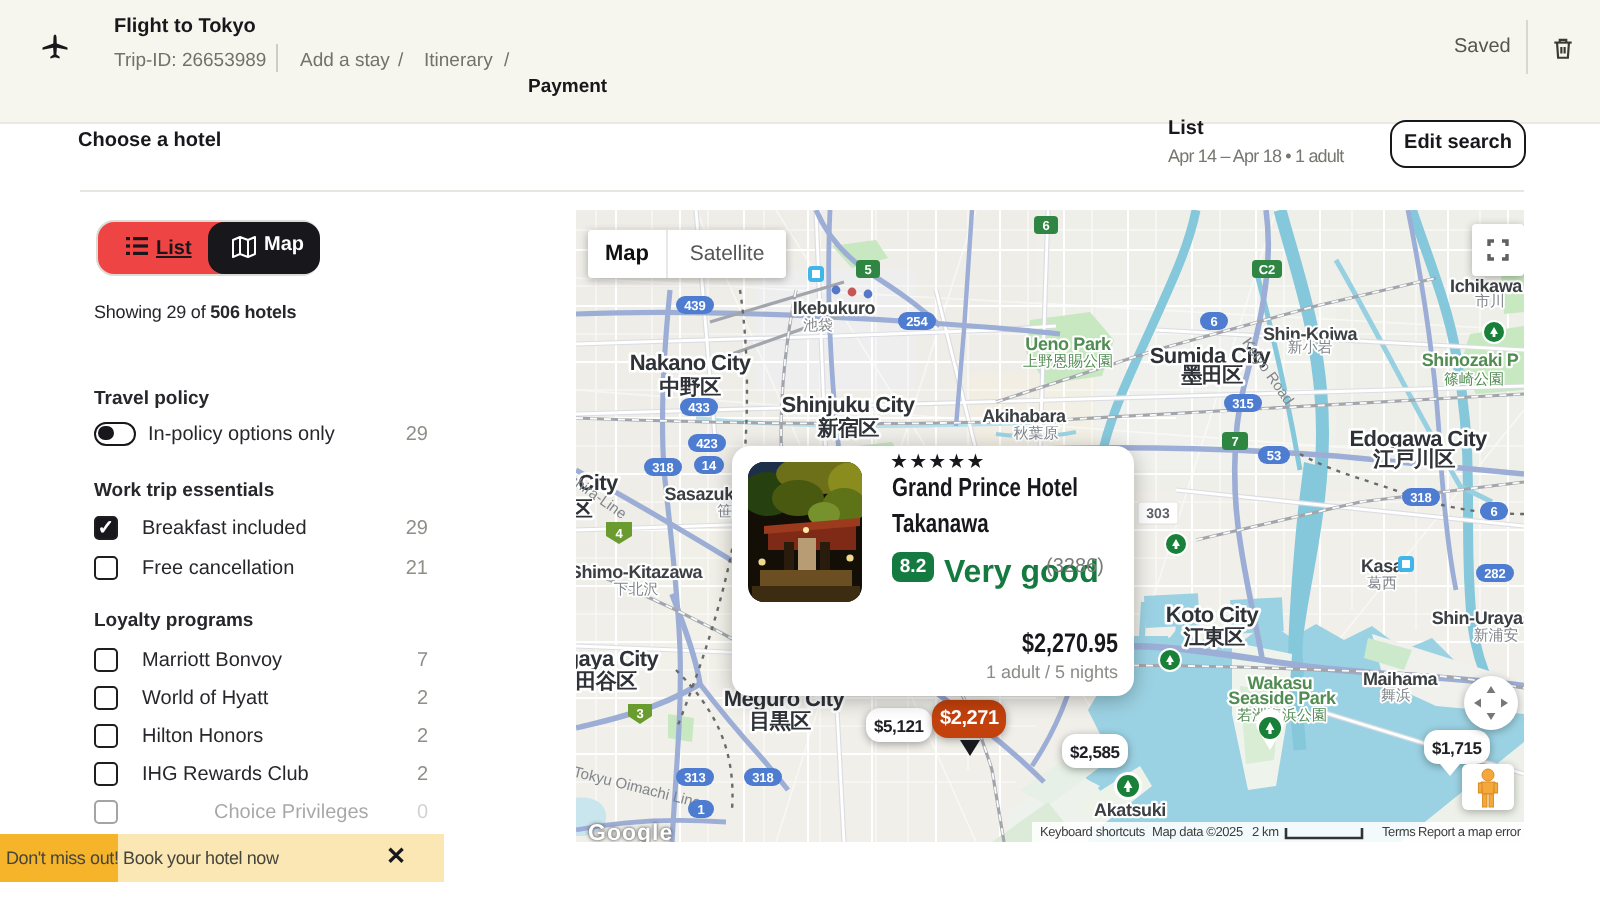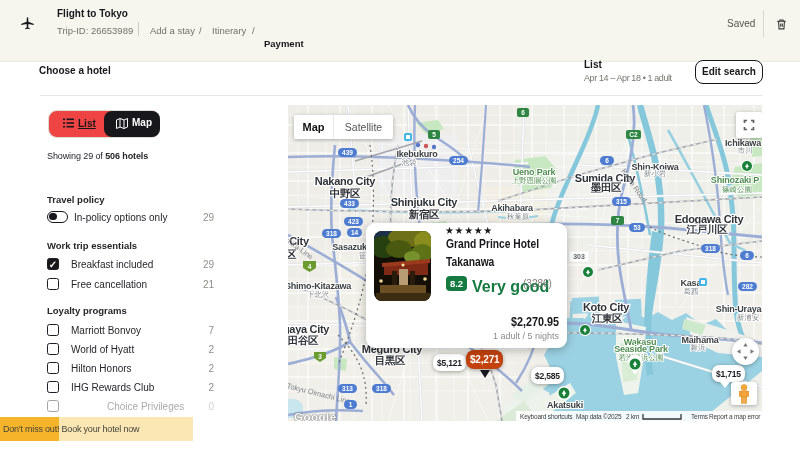--- a/index.html
+++ b/index.html
@@ -33,21 +33,21 @@
   .f-head { position:absolute; left:47px; font-size:9.5px; font-weight:600; color:#26262b; }
   .f-label { position:absolute; font-size:10px; color:#26262b; }
   .f-count { position:absolute; width:24px; text-align:right; font-size:10px; color:#8f8f89; }
   .cb { position:absolute; left:47px; width:12px; height:12px; border:1.5px solid #1d1d22; border-radius:2.5px; background:#fff; }
   .cb.checked { background:#17171c; color:#fff; font-size:10px; font-weight:bold; text-align:center; line-height:12px; }
   #switch { position:absolute; left:47px; top:211px; width:21px; height:12px; border:1.5px solid #17171c;
     border-radius:7px; background:#fff; }
   #switch .knob { position:absolute; left:1px; top:0.8px; width:7.5px; height:7.5px; border-radius:50%; background:#17171c; }
   .dim { opacity:0.4; }
   
-  #banner { position:absolute; left:0; top:417px; width:193px; height:24px; background:#fbe7b4; overflow:hidden; }
+  #banner { position:absolute; left:0; top:417px; width:222px; height:24px; background:#fbe7b4; overflow:hidden; }
   #banner .lead { position:absolute; left:0; top:0; width:59px; height:24px; background:#f6b42a; }
   #banner .txt { position:absolute; left:3px; top:7px; letter-spacing:-0.2px; font-size:9px; color:#45453e; }
   #banner .x { position:absolute; left:193px; top:4px; font-size:12px; font-weight:bold; color:#17171c; }
   
   #map { position:absolute; left:288px; top:105px; width:474px; height:316px; overflow:hidden; background:#f1f1ec; }
   .mapctl { position:absolute; background:#fff; box-shadow:0 1px 4px rgba(0,0,0,0.3); }
   #mapsat { left:6px; top:10px; width:99px; height:24px; border-radius:2px; font-size:11px; display:flex; }
   #mapsat .m1 { width:40px; text-align:center; line-height:24px; font-weight:bold; color:#111; border-right:1px solid #e8e8e8;}
   #mapsat .m2 { width:59px; text-align:center; line-height:24px; color:#565656; font-size:10.5px; }
   #fullscr { left:448px; top:7px; width:26px; height:26px; border-radius:2px; }

